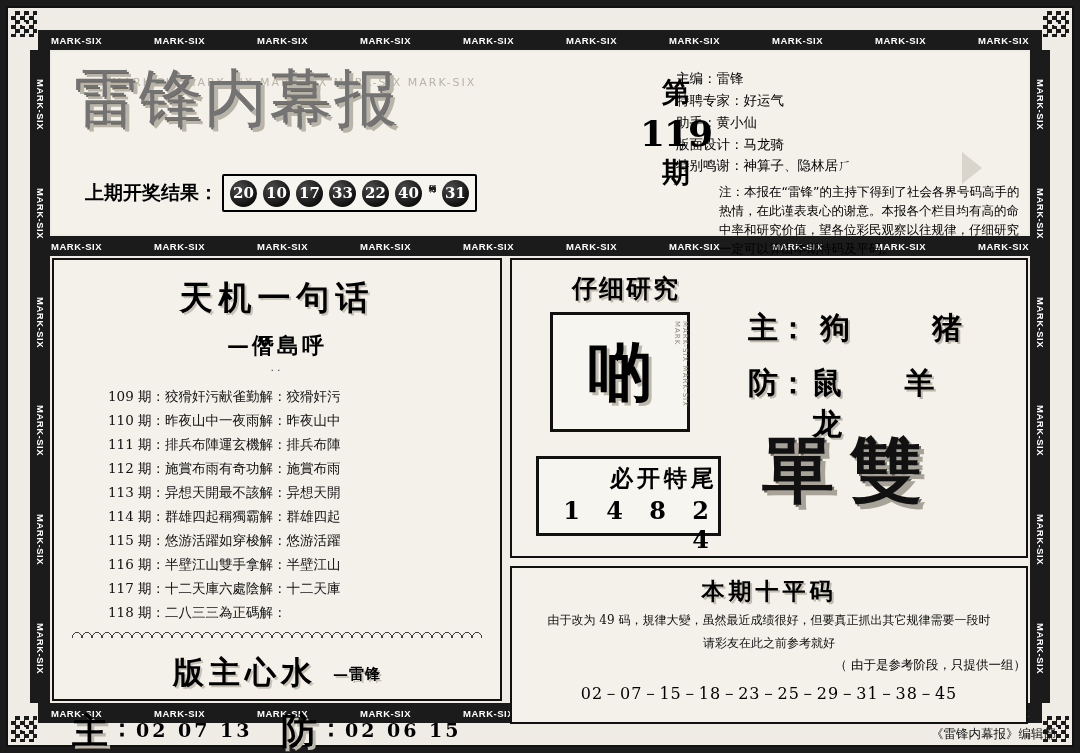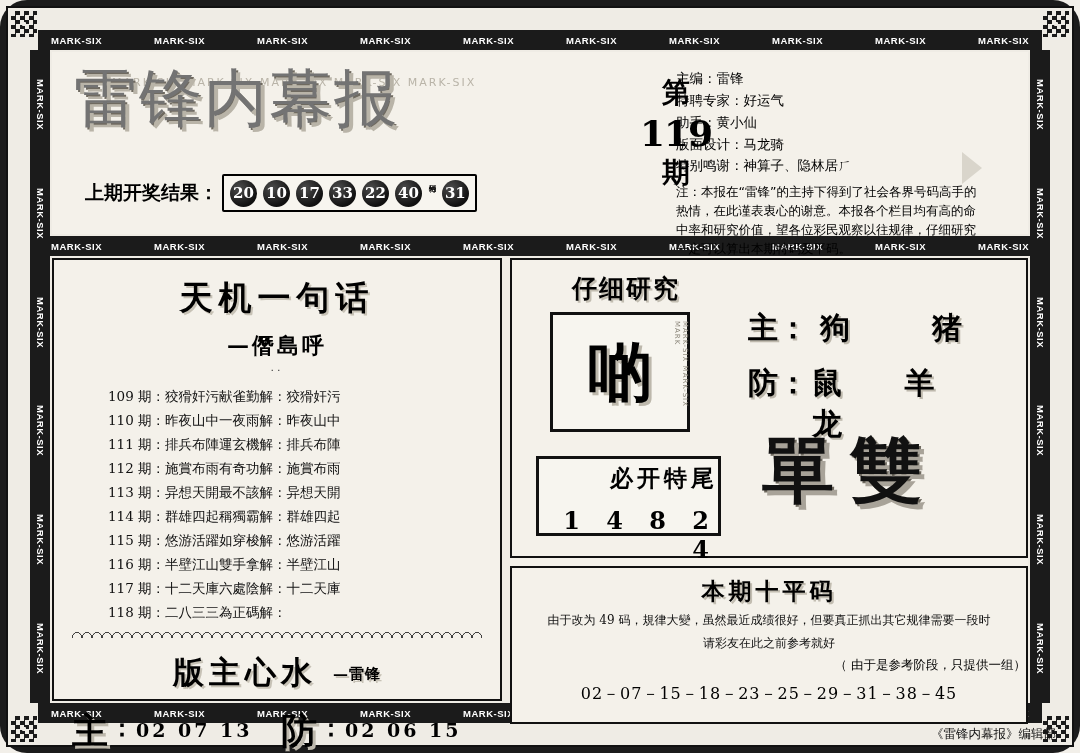--- a/index.html
+++ b/index.html
@@ -14,21 +14,20 @@
     position: relative;
     width: 1080px; height: 753px;
     background: #f2efe9;
   }
 
   
   .outer-frame {
     position: absolute; inset: 0;
     background: #1b1b1b;
     padding: 6px;
-    border-radius: 27px;
   }
   .outer-frame-inner {
     position: relative;
     width: 100%; height: 100%;
     background: #efece5;
     border: 2px solid #111;
   }
 
   
   .corner {
@@ -145,21 +144,21 @@
     font-size: 13.5px;
     color: #000;
     line-height: 1.62;
   }
   .mast-right .note {
     margin-top: 6px;
     font-size: 12.5px;
     line-height: 1.5;
     text-indent: 0;
   }
-  .mast-right .note .ind { display:block; }
+  .mast-right .note .ind { display:block;margin-left:43px; }
 
   
   .wm-arrow {
     position: absolute;
     right: 46px; top: 100px;
     width: 0; height: 0;
     border-left: 20px solid #d9d5cb;
     border-top: 16px solid transparent;
     border-bottom: 16px solid transparent;
   }
@@ -295,21 +294,21 @@
     text-align: right;
     padding-top: 4px;
   }
   .wkte-box .t {
     font-family: "DejaVu Serif", serif;
     font-size: 23px; font-weight: bold; letter-spacing: 4px;
   }
   .wkte-box .n {
     font-family: "DejaVu Serif", serif;
     font-size: 24px; font-weight: bold; letter-spacing: 9px;
-    margin-top: 12px;
+    margin-top: 2px;
   }
 
   .zf-right { position: absolute; left: 236px; top: 48px; }
   .zf-right .row {
     display: flex; align-items: baseline;
     font-family: "DejaVu Serif", serif;
     margin-bottom: 14px;
   }
   .zf-right .lbl {
     font-size: 30px; font-weight: bold;

